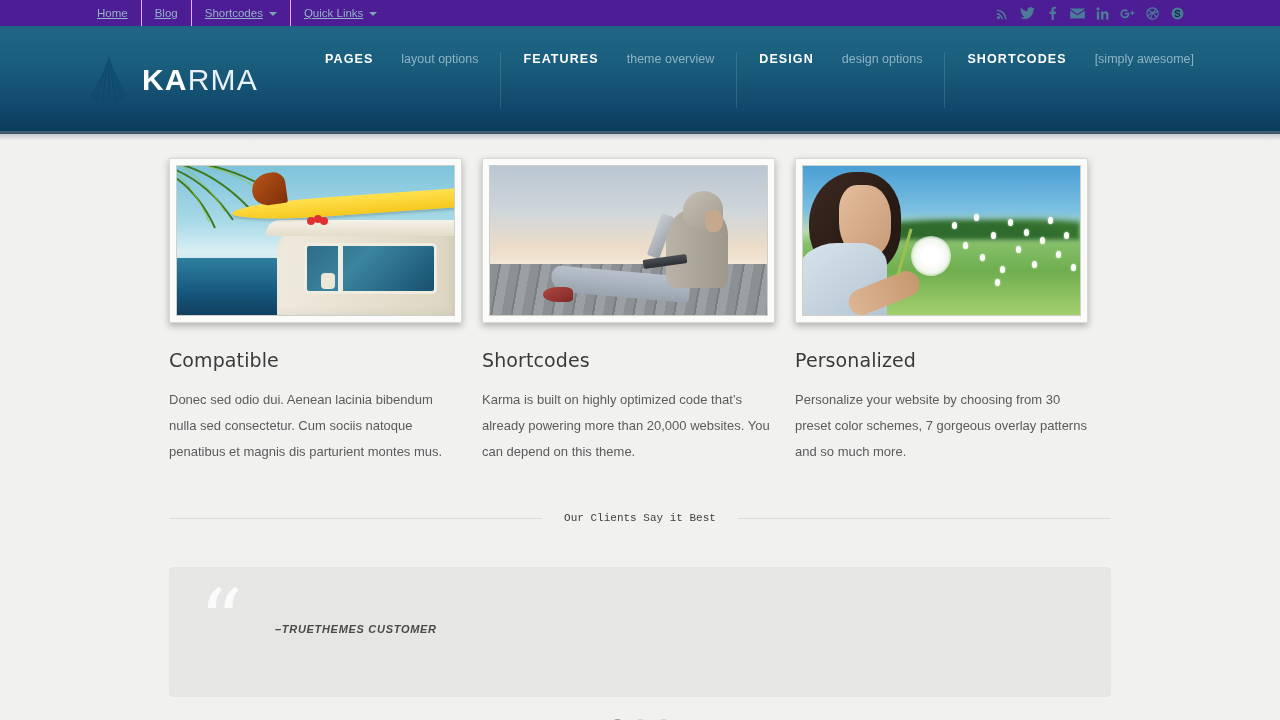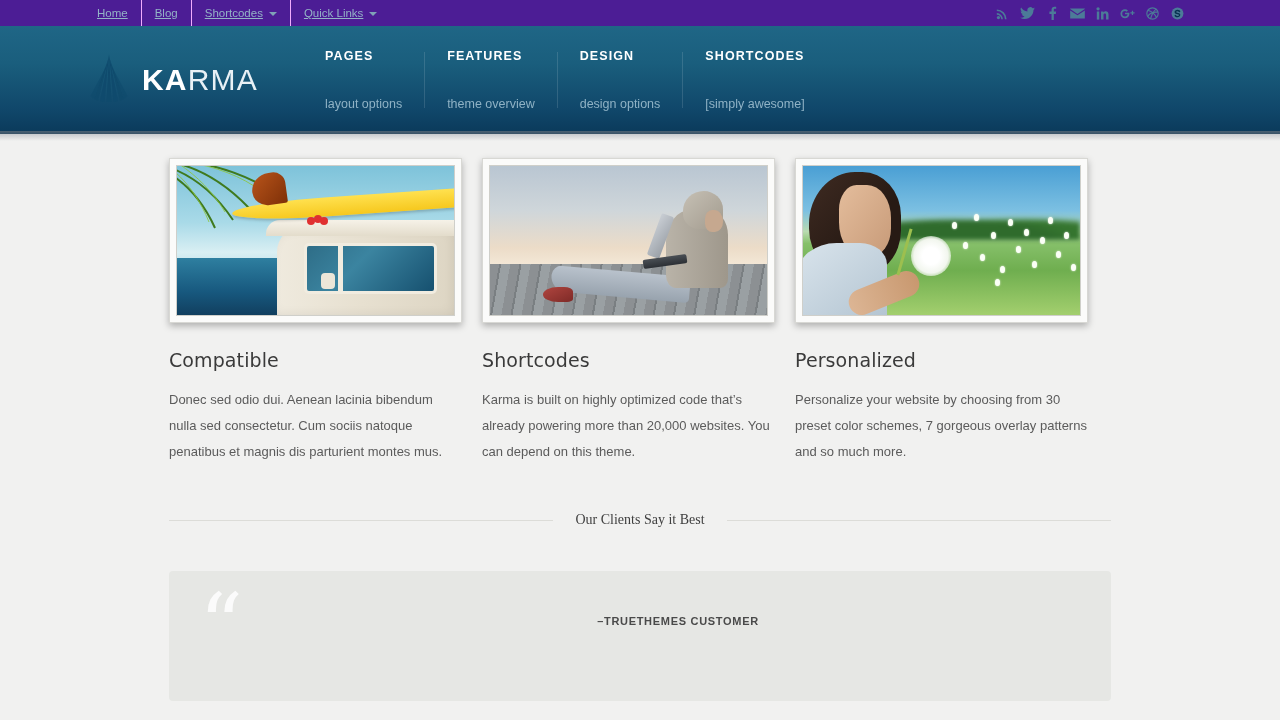--- a/index.html
+++ b/index.html
@@ -101,21 +101,21 @@
   .mainnav {
     margin-left: 45px;
     display: flex;
     align-items: stretch;
     height: 56px;
   }
   .mainnav-item {
     padding: 0 22px;
     border-left: 1px solid rgba(255,255,255,0.13);
     display: flex;
-    flex-direction: column;
+    flex-direction: row;
     justify-content: center;
     cursor: pointer;
     text-decoration: none;
     gap: 28px;
   }
   .mainnav-item:first-child { border-left: none; }
   .mainnav-title {
     color: #ffffff;
     font-size: 12.5px;
     font-weight: 700;
@@ -173,22 +173,22 @@
 
   
   .divider {
     display: flex;
     align-items: center;
     margin-top: 47px;
   }
   .divider .rule { flex: 1; height: 1px; background: #dcdcd8; }
   .divider .dtitle {
     padding: 0 22px;
-    font-family: Liberation Serif, serif;
-    font-size: 14px;
+    font-family: Liberation Mono, monospace;
+    font-size: 11px;
     color: #3f3f3f;
     white-space: nowrap;
   }
 
   
   .testimonial {
     margin-top: 43px;
     background: #e6e7e4;
     border-radius: 4px;
     height: 130px;
@@ -204,26 +204,27 @@
     flex: none;
     user-select: none;
   }
   .t-body { flex: 1; padding-top: 2px; }
   .t-text {
     font-size: 13px;
     line-height: 22px;
     color: #5e5e5e;
   }
   .t-author {
-    text-align: center;
-    margin-top: 16px;
+    text-align: left;
+    margin-top: 28px;
     font-size: 11px;
     font-weight: 700;
     letter-spacing: 0.7px;
     color: #4a4a4a;
+    font-style: italic;
   }
 
   .dots {
     display: flex;
     justify-content: center;
     gap: 10px;
     margin-top: 22px;
   }
   .dot {
     width: 13px; height: 13px;

